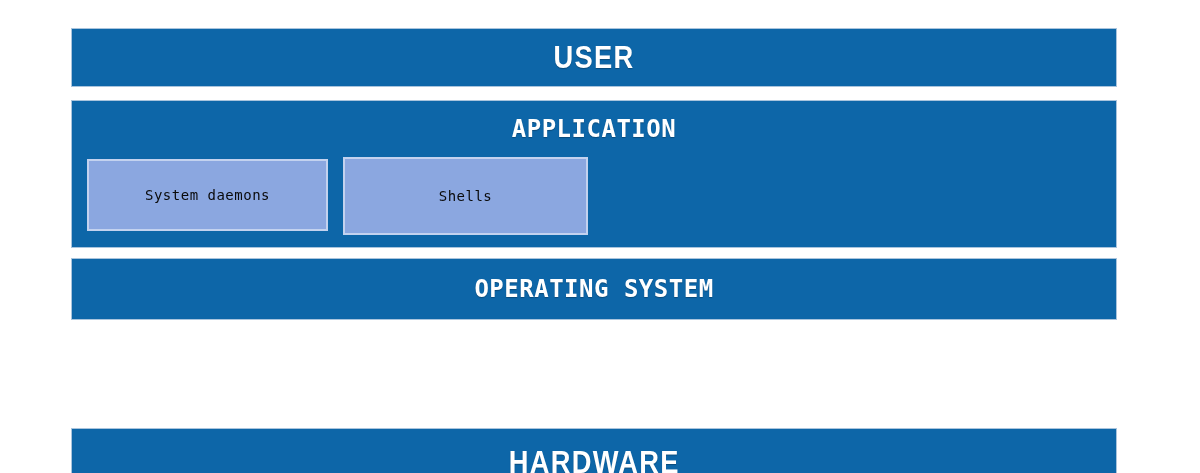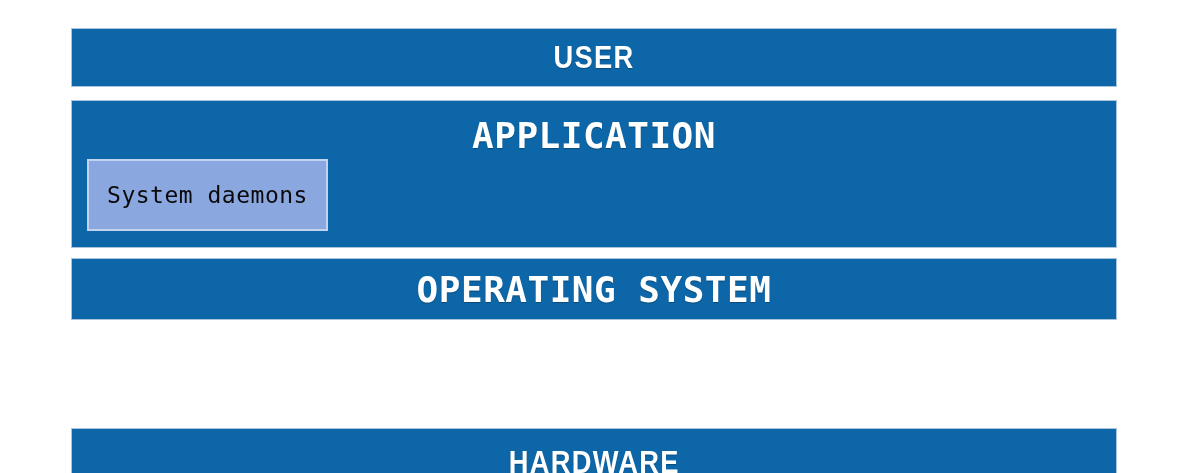--- a/index.html
+++ b/index.html
@@ -47,21 +47,21 @@
     transform-origin: center;
     white-space: nowrap;
     text-shadow: 0 1px 1px rgba(0,0,0,0.28);
   }
 
   
   .band-label-mono {
     color: #ffffff;
     font-family: "DejaVu Sans Mono", "Liberation Mono", monospace;
     font-weight: bold;
-    font-size: 36px;
+    font-size: 24px;
     letter-spacing: 0.5px;
     white-space: nowrap;
     text-shadow: 0 1px 1px rgba(0,0,0,0.28);
   }
 
   #band-user {
     top: 28px;
     height: 59px;
   }
 
@@ -93,21 +93,21 @@
     box-sizing: border-box;
     border: 2px solid #c3d2ef;
     display: flex;
     align-items: center;
     justify-content: center;
   }
 
   .app-box-label {
     color: #0a0a0a;
     font-family: "DejaVu Sans Mono", "Liberation Mono", monospace;
-    font-size: 23px;
+    font-size: 14px;
     letter-spacing: 0.5px;
     white-space: nowrap;
   }
 
   
   #app-box-0 { left: 15px;  top: 58px; width: 241px; height: 72px; }
   #app-box-1 { left: 271px; top: 56px; width: 245px; height: 78px; }
   #app-box-2 { left: 531px; top: 62px; width: 243px; height: 72px; }
   #app-box-3 { left: 790px; top: 56px; width: 241px; height: 77px; }
 
@@ -140,20 +140,23 @@
     <div id="application-title">
       <span class="band-label-mono">APPLICATION</span>
     </div>
 
     <div id="application-boxes">
 
       <div class="app-box" id="app-box-0">
         <span class="app-box-label">System daemons</span>
       </div>
 
+      <div class="app-box" id="app-box-1">
+        <span class="app-box-label">Shells</span>
+      </div>
 
 
 
     </div>
   </div>
 
   <div class="band" id="band-operating-system">
     <span class="band-label-mono">OPERATING SYSTEM</span>
   </div>
 

